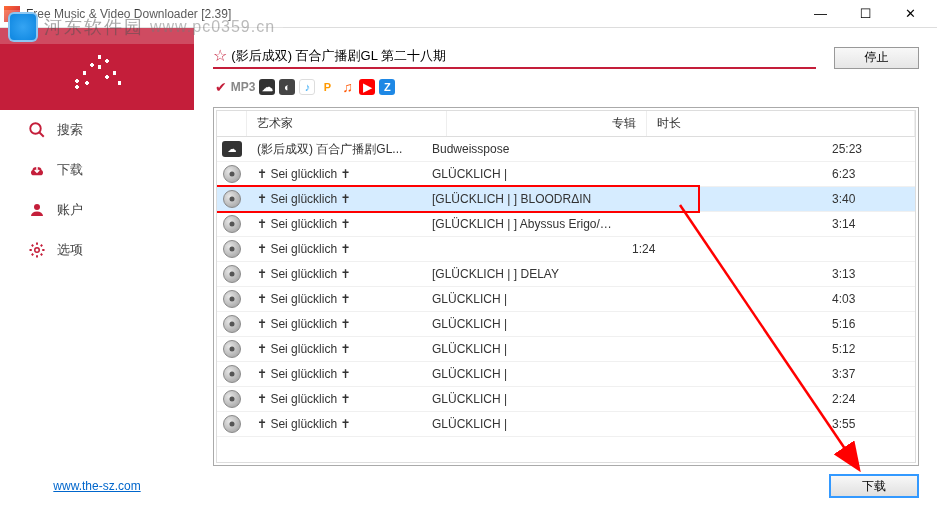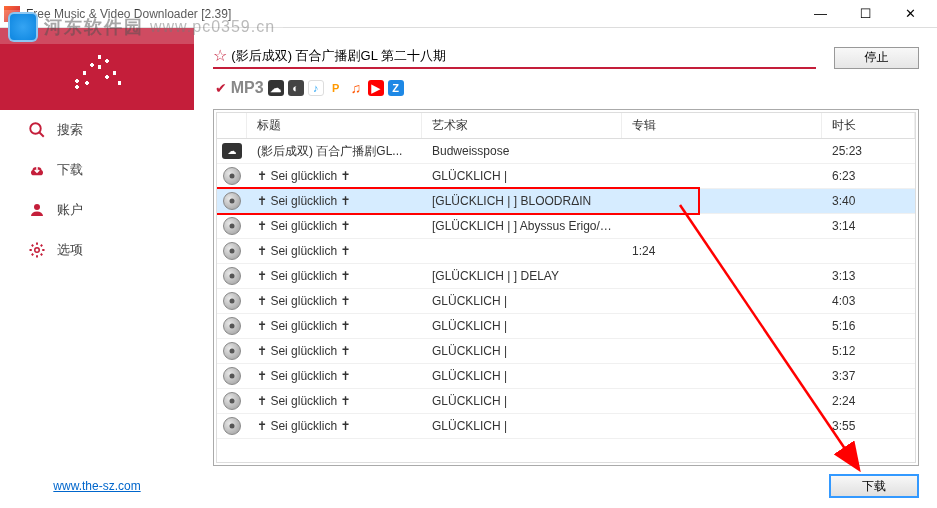--- a/index.html
+++ b/index.html
@@ -66,21 +66,21 @@
       width: 30px;
       height: 30px;
       border-radius: 6px;
       background: radial-gradient(circle, #35a4f3, #0d86e0);
       border: 2px solid rgba(255,255,255,0.5);
       margin-right: 6px;
     }
     .watermark-text {
       color: rgba(80,80,80,0.5);
       font-size: 18px;
-      font-weight: bold;
+      font-weight: normal;
       letter-spacing: 2px;
     }
     .watermark-sub {
       color: rgba(120,120,120,0.5);
       font-size: 16px;
       letter-spacing: 1px;
       margin-left: 6px;
     }
     .main-area {
       display: flex;
@@ -199,21 +199,21 @@
       gap: 4px;
       margin-bottom: 12px;
       padding-left: 2px;
     }
     .src-check {
       color: #c41e3a;
       font-size: 14px;
     }
     .src-label {
       color: #888;
-      font-size: 16px;
+      font-size: 12px;
       font-weight: bold;
     }
     .src-icon {
       width: 16px;
       height: 16px;
       border-radius: 3px;
       display: flex;
       align-items: center;
       justify-content: center;
       font-size: 11px;
@@ -244,21 +244,21 @@
     }
     .list-header .col {
       padding: 4px 10px;
       font-size: 12px;
       color: #333;
       border-right: 1px solid #eee;
     }
     .col-icon { width: 30px; }
     .col-title { width: 175px; }
     .col-artist { width: 200px; }
-    .col-album { width: 200px; }
+    .col-album { width: 200px; text-align: right; }
     .col-duration { flex: 1; text-align: left; padding-left: 10px;}
     .list-row {
       display: flex;
       align-items: center;
       height: 25px;
       border-bottom: 1px solid #f0f0f0;
       font-size: 12px;
       color: #333;
       position: relative;
     }
@@ -424,21 +424,20 @@
       <span class="src-icon" style="background:#fff;color:#ff9900">P</span>
       <span class="src-icon" style="background:#fff;color:#ff5500;font-size:14px">♫</span>
       <span class="src-icon" style="background:#ff0000">▶</span>
       <span class="src-icon" style="background:#1e88e5">Z</span>
     </div>
 
     <div class="list-container">
       <div class="list-inner">
         <div class="list-header">
           <div class="col col-icon"></div>
-          <div class="col col-title">标题</div>
           <div class="col col-artist">艺术家</div>
           <div class="col col-album">专辑</div>
           <div class="col col-duration">时长</div>
         </div>
         <div id="rows">
             <div class="list-row">
               <div class="row-icon">
                 <div class="cloud-icon">☁</div>
               </div>
               <div class="col col-title">(影后成双) 百合广播剧GL...</div>

